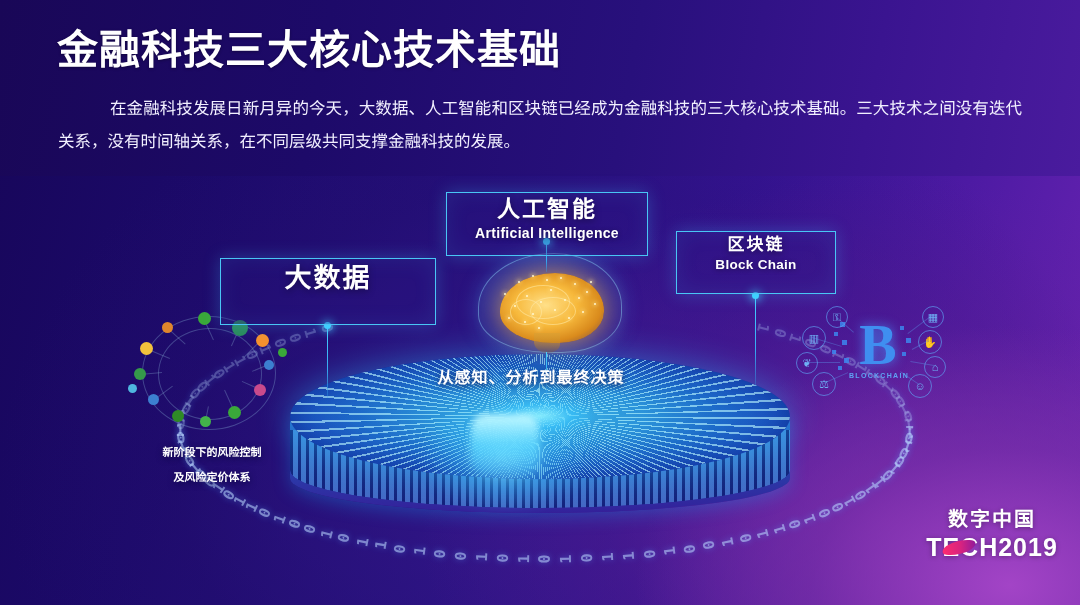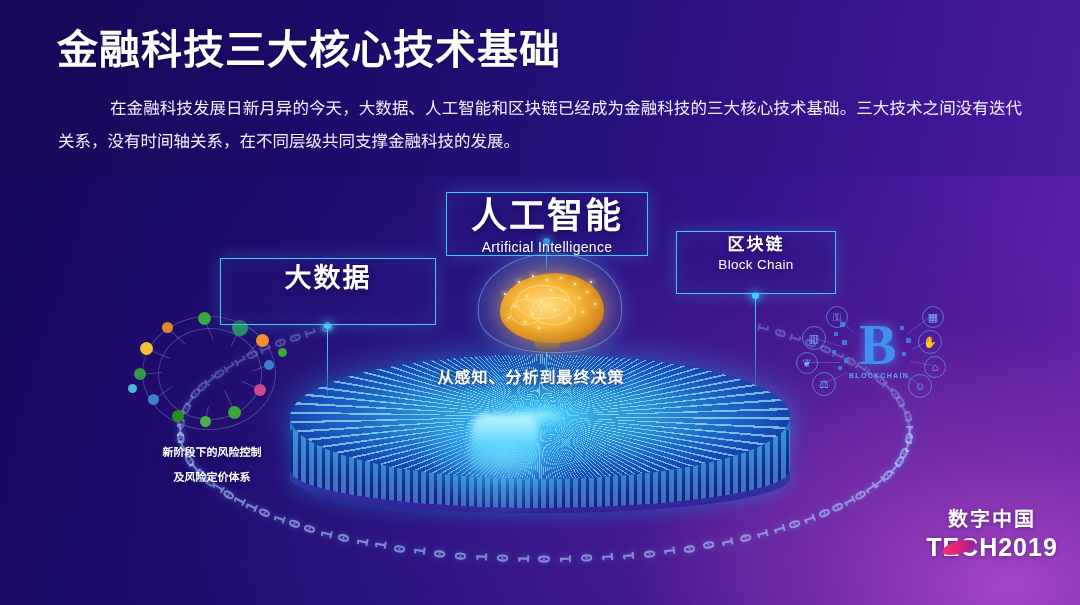--- a/index.html
+++ b/index.html
@@ -93,27 +93,27 @@
     text-shadow:0 0 6px rgba(90,160,255,.55);
   }
 
   
   .card{
     position:absolute;border:1px solid #49c6f5;background:rgba(40,20,130,0.30);
     text-align:center;box-shadow:0 0 16px rgba(60,190,250,.28), inset 0 0 22px rgba(70,190,250,.10);
   }
   .card .cn{display:block;color:#ffffff;font-weight:bold;letter-spacing:2px;line-height:1.08;
     text-shadow:0 2px 7px rgba(0,0,0,.40);}
-  .card .en{display:block;color:#ffffff;font-weight:normal;letter-spacing:.3px;
+  .card .en{display:block;color:#ffffff;font-weight:bold;letter-spacing:.3px;
     text-shadow:0 1px 5px rgba(0,0,0,.40);}
   #card-bigdata{left:220px;top:258px;width:214px;height:60px;padding-top:5px;}
   #card-bigdata .cn{font-size:27px;}
   #card-bigdata .en{font-size:14.5px;margin-top:4px;}
   #card-ai{left:446px;top:192px;width:200px;height:58px;padding-top:4px;}
-  #card-ai .cn{font-size:36px;}
+  #card-ai .cn{font-size:23px;}
   #card-ai .en{font-size:14px;margin-top:3px;}
   #card-blockchain{left:676px;top:231px;width:158px;height:57px;padding-top:4px;}
   #card-blockchain .cn{font-size:17px;}
   #card-blockchain .en{font-size:13.5px;margin-top:3px;}
 
   
   .connector{position:absolute;width:1px;background:linear-gradient(180deg,#45d0ff 0%,#36a8f0 60%,rgba(50,160,235,.25) 100%);}
   .conn-dot{position:absolute;width:7px;height:7px;border-radius:50%;background:#3fd3ff;
     box-shadow:0 0 8px 2px rgba(63,211,255,.75);}
 

